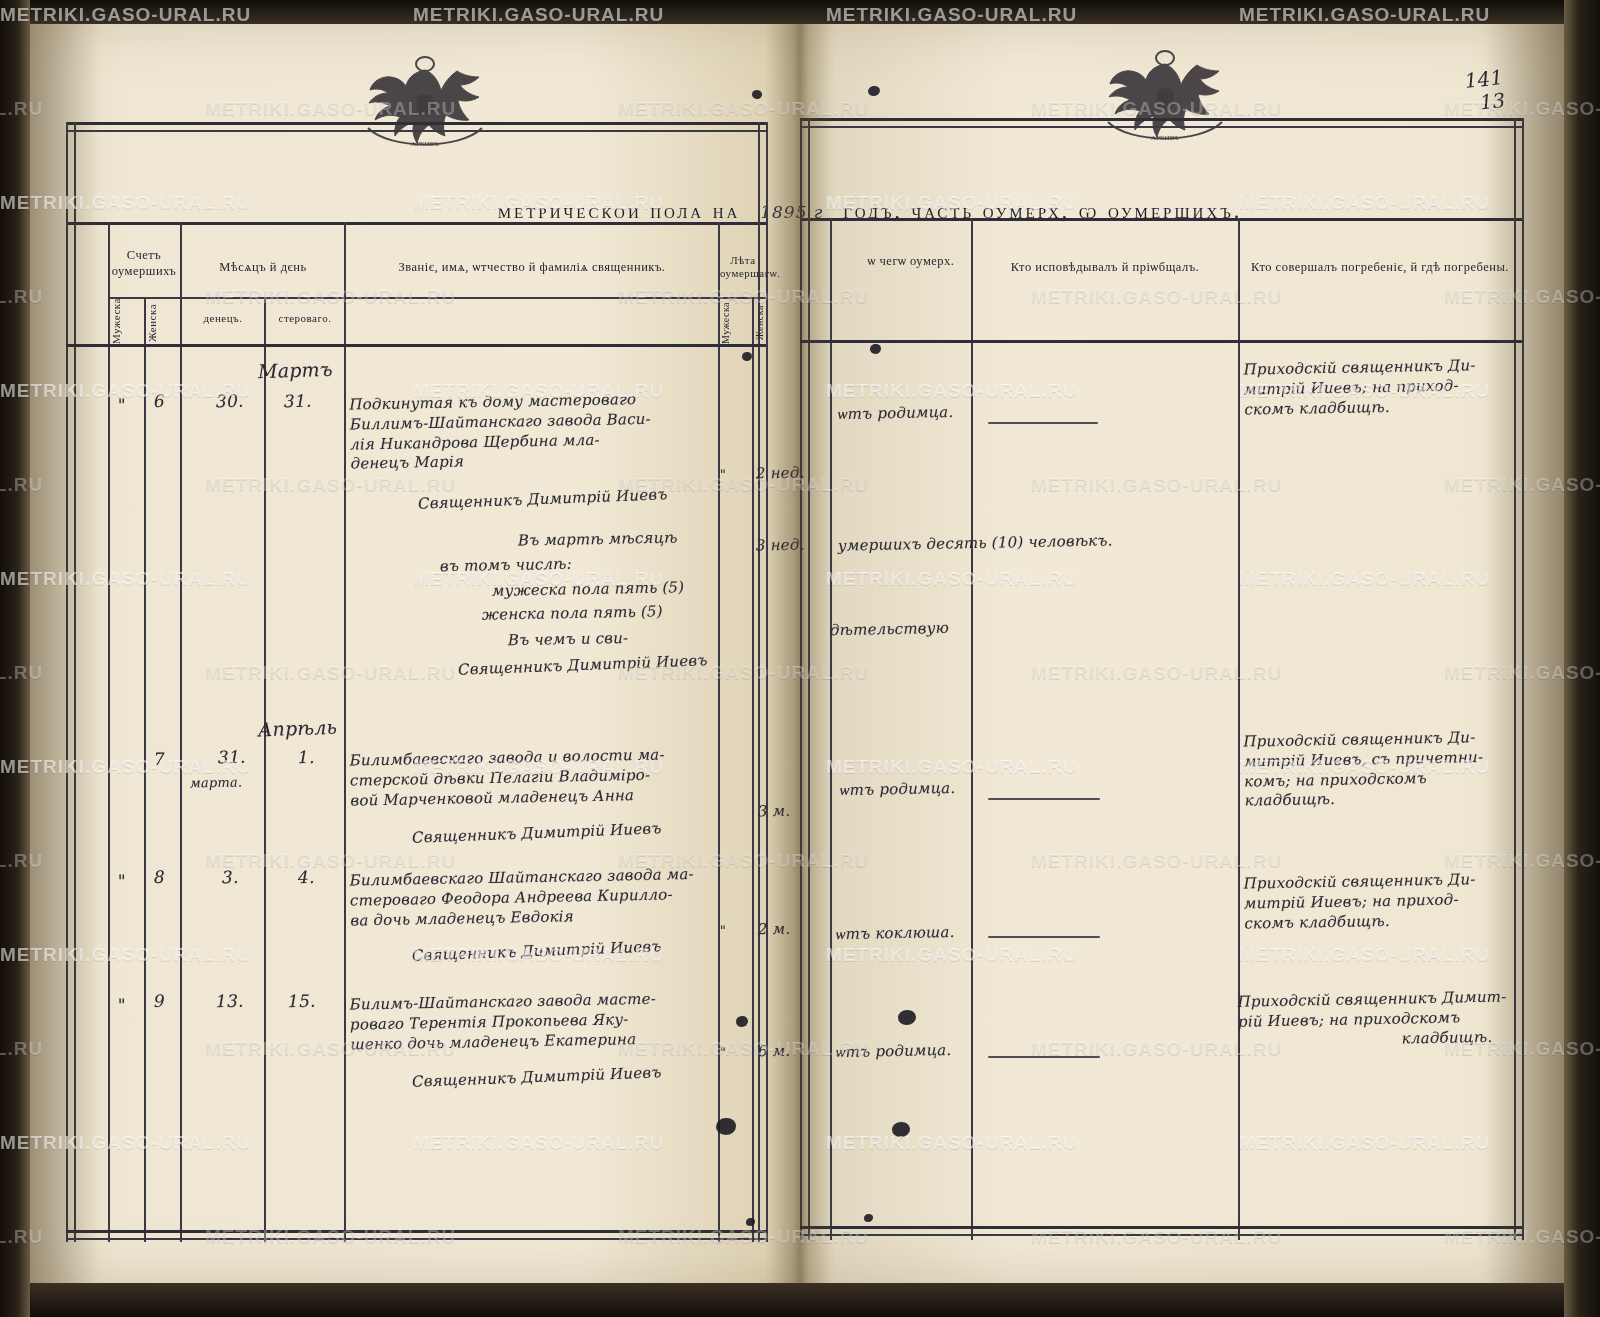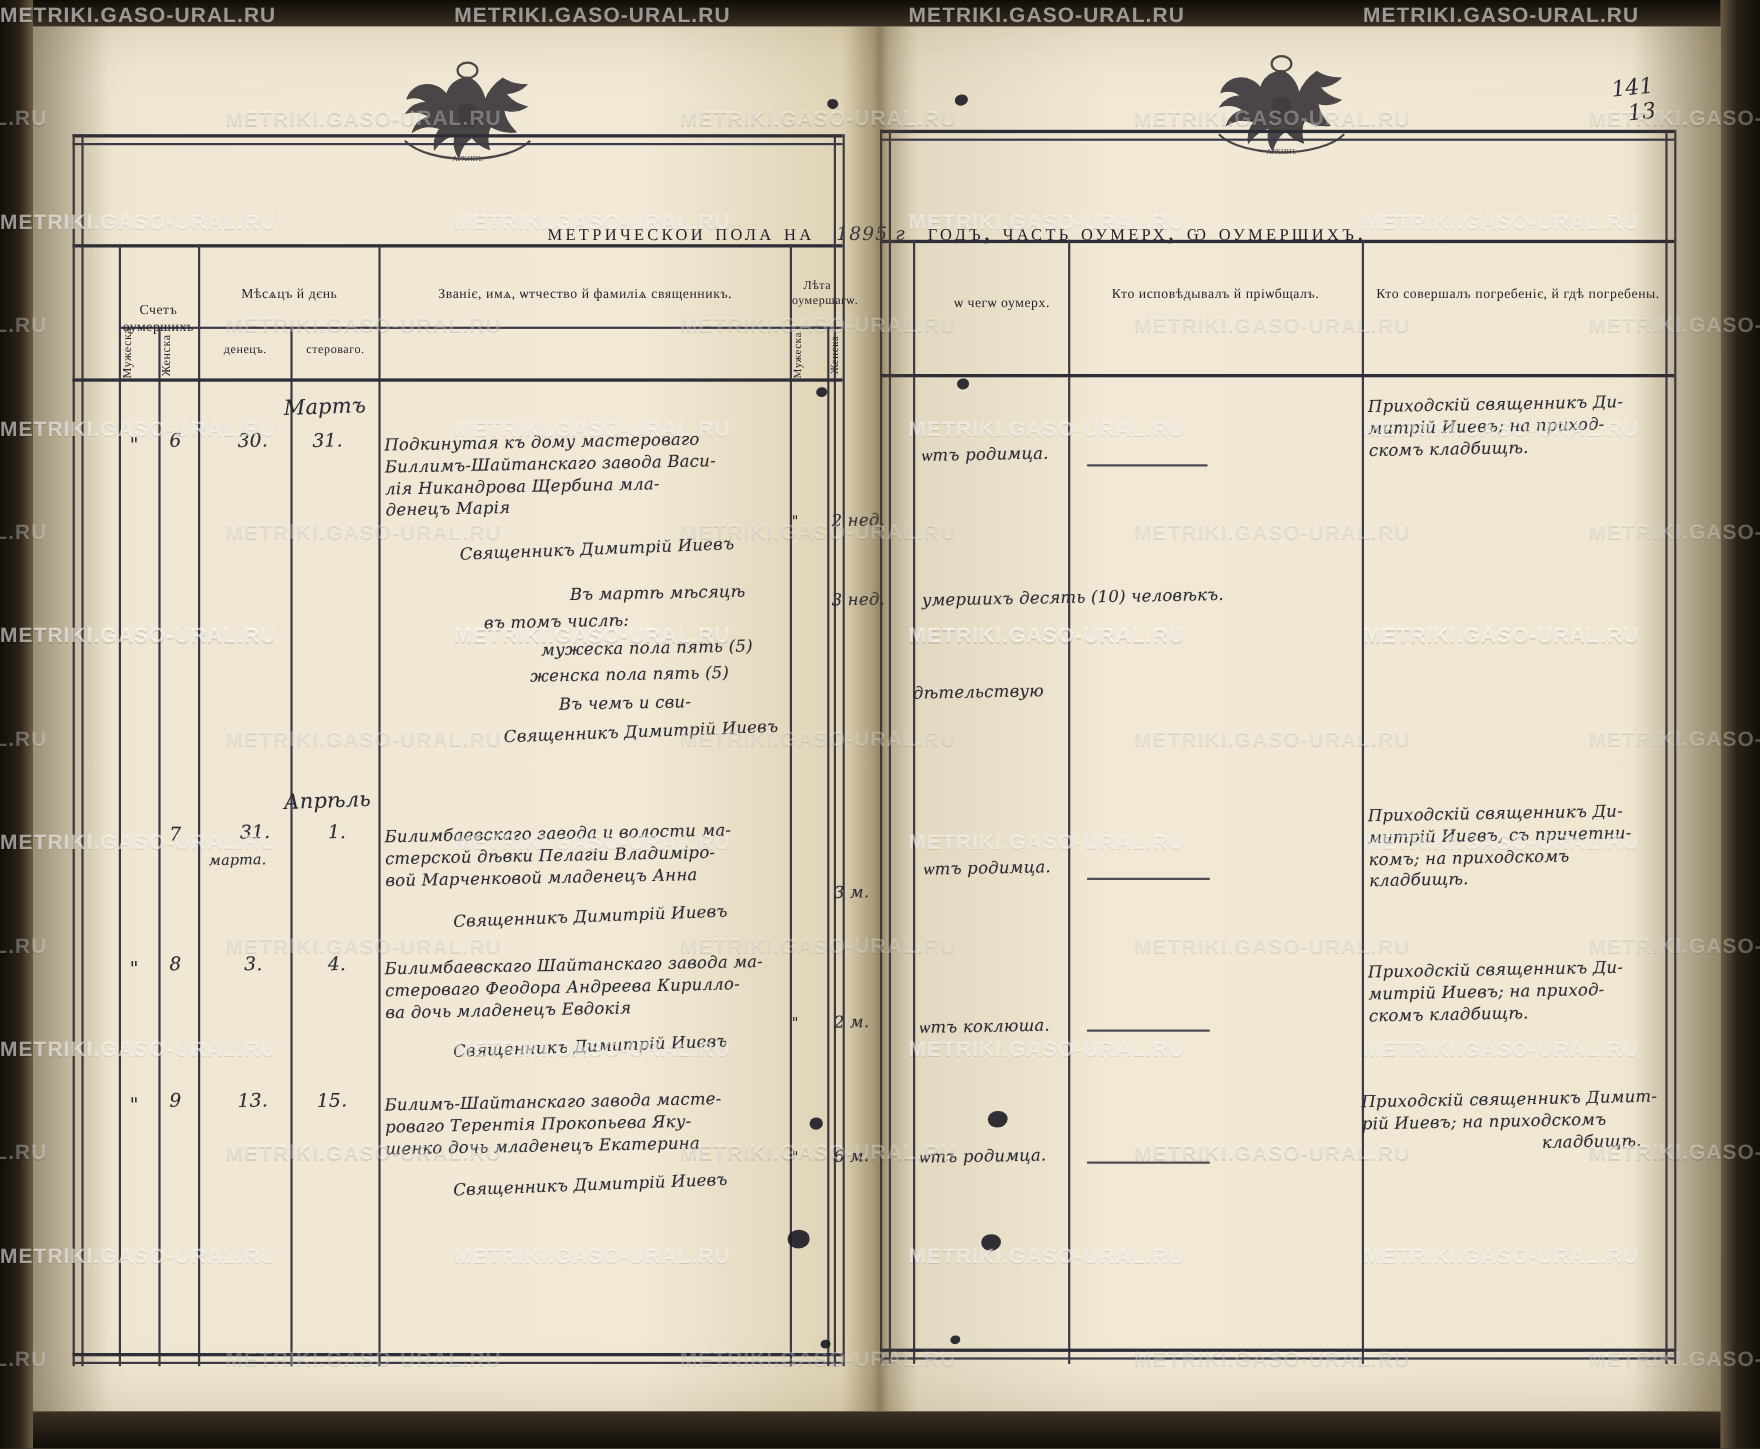--- a/index.html
+++ b/index.html
@@ -191,36 +191,36 @@
     <div class="rule hr" style="left:688px;top:275px;width:48px;"></div>
     <div class="rule hr thick" style="left:36px;top:322px;width:700px;"></div>
     <div class="rule hr thick" style="left:770px;top:318px;width:722px;"></div>
 
     <div class="rule hr thick" style="left:36px;top:1208px;width:700px;"></div>
     <div class="rule hr" style="left:36px;top:1216px;width:700px;"></div>
     <div class="rule hr thick" style="left:770px;top:1204px;width:722px;"></div>
     <div class="rule hr" style="left:770px;top:1212px;width:722px;"></div>
 
     <div class="hdr colhdr" style="left:80px;top:226px;width:68px;">
-      <div style="line-height:1.25;margin-top:26px;">Счетъ оумершихъ</div>
+      <div style="line-height:1.25;">Счетъ оумершихъ</div>
     </div>
     <div class="hdr subhdr" style="left:80px;top:280px;width:34px;height:42px;writing-mode:vertical-rl;transform:rotate(180deg);">Мужеска</div>
     <div class="hdr subhdr" style="left:116px;top:280px;width:34px;height:42px;writing-mode:vertical-rl;transform:rotate(180deg);">Женска</div>
 
     <div class="hdr colhdr" style="left:152px;top:238px;width:162px;">Мѣсѧцъ й дєнь</div>
     <div class="hdr subhdr" style="left:152px;top:290px;width:82px;">денецъ.</div>
     <div class="hdr subhdr" style="left:236px;top:290px;width:78px;">стероваго.</div>
 
     <div class="hdr colhdr" style="left:316px;top:238px;width:372px;">Званiє, имѧ, ѡтчество й фамилiѧ священникъ.</div>
 
     <div class="hdr colhdr" style="left:690px;top:232px;width:46px;font-size:11px;line-height:1.2;">Лѣта оумершагѡ.</div>
     <div class="hdr subhdr" style="left:690px;top:280px;width:32px;height:42px;writing-mode:vertical-rl;transform:rotate(180deg);font-size:10px;">Мужеска</div>
     <div class="hdr subhdr" style="left:724px;top:280px;width:32px;height:42px;writing-mode:vertical-rl;transform:rotate(180deg);font-size:10px;">Женска</div>
 
-    <div class="hdr colhdr" style="left:802px;top:246px;width:158px;">ѡ чегѡ оумерх.</div>
+    <div class="hdr colhdr" style="left:802px;top:232px;width:158px;">ѡ чегѡ оумерх.</div>
     <div class="hdr colhdr" style="left:943px;top:238px;width:264px;">Кто исповѣдывалъ й прiѡбщалъ.</div>
     <div class="hdr colhdr" style="left:1210px;top:238px;width:280px;">Кто совершалъ погребенiє, й гдѣ погребены.</div>
 
     <div class="hw mon" style="left:228px;top:336px;">Мартъ</div>
 
     <div class="hw lg" style="left:88px;top:372px;">"</div>
     <div class="hw lg" style="left:124px;top:368px;">6</div>
     <div class="hw lg" style="left:186px;top:368px;">30.</div>
     <div class="hw lg" style="left:254px;top:368px;">31.</div>
 

